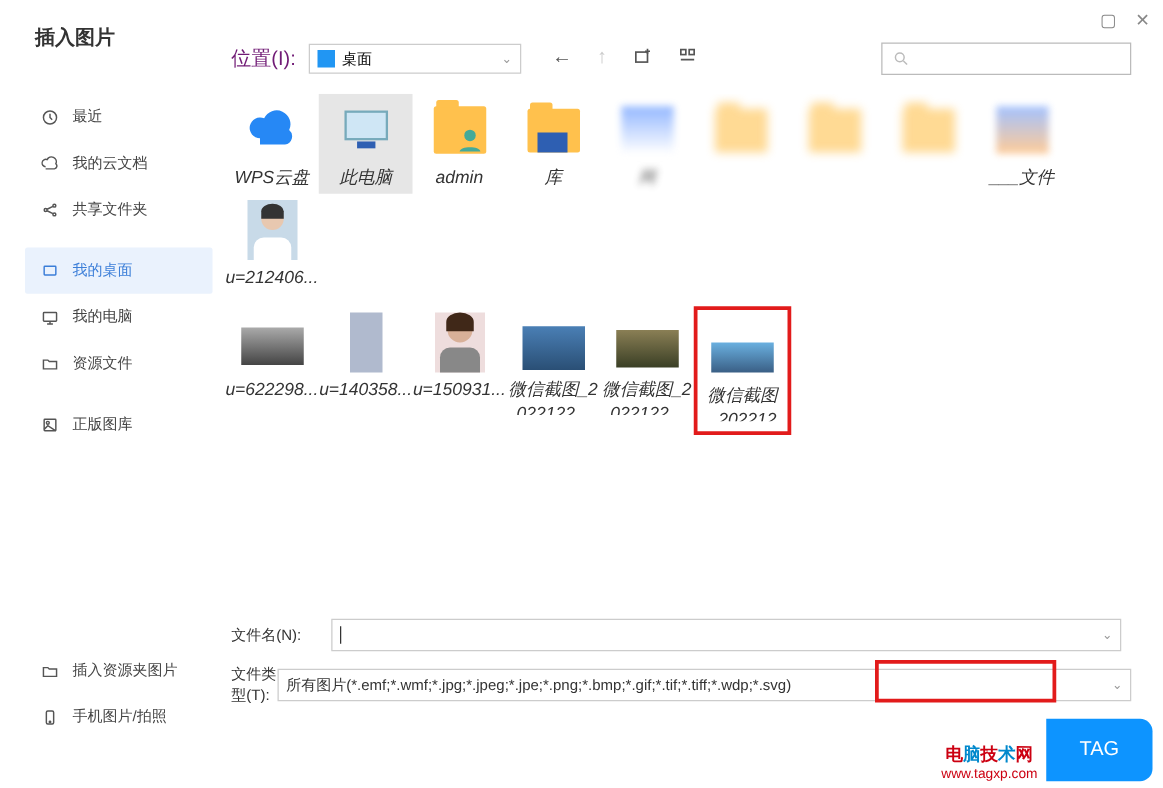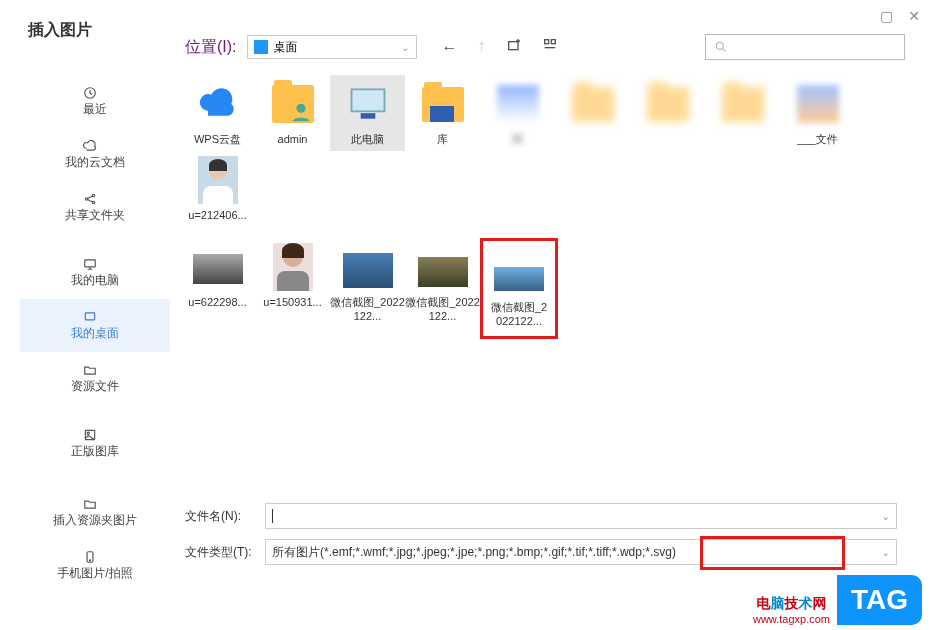--- a/index.html
+++ b/index.html
@@ -42,21 +42,20 @@
       width: 150px;
     }
     .sidebar-item {
       display: flex;
       align-items: center;
       padding: 10px 12px;
       font-size: 12px;
       color: #444;
       cursor: pointer;
       border-radius: 2px;
-      flex-direction: column;
     }
     .sidebar-item.active {
       background: #eaf2fd;
       color: #3b7ed8;
     }
     .sidebar-item .icon {
       margin-right: 10px;
       width: 16px;
       height: 16px;
       display: flex;
@@ -154,26 +153,27 @@
     }
     .file-thumb {
       width: 52px;
       height: 48px;
       margin: 0 auto 4px auto;
       display: flex;
       align-items: center;
       justify-content: center;
     }
     .file-label {
-      font-size: 11px;
+      font-size: 14px;
       color: #333;
       line-height: 1.3;
       word-break: break-all;
       overflow: hidden;
       max-height: 30px;
+      font-style: italic;
     }
     .file-row2 {
       margin-top: 10px;
       display: flex;
       flex-wrap: wrap;
     }
     .highlight-box {
       border: 3px solid #e21b1b;
       padding: 2px 5px 3px 5px;
     }
@@ -258,22 +258,22 @@
     }
     .tag-badge {
       position: absolute;
       bottom: 5px;
       right: 8px;
       width: 85px;
       height: 50px;
       background: #0d94ff;
       border-radius: 0 10px 10px 0;
       color: #fff;
-      font-size: 28px;
-      font-weight: bold;
+      font-size: 16px;
+      font-weight: normal;
       display: flex;
       align-items: center;
       justify-content: center;
     }
     .img-thumb {
       width: 50px;
       height: 30px;
       background: linear-gradient(#888, #555);
       display: block;
       margin: 10px auto 5px auto;
@@ -319,36 +319,36 @@
       <svg width="14" height="14" viewBox="0 0 24 24" fill="none" stroke="#555" stroke-width="2">
           <circle cx="6" cy="12" r="2"></circle>
           <circle cx="18" cy="6" r="2"></circle>
           <circle cx="18" cy="18" r="2"></circle>
           <path d="M8 11l8-4M8 13l8 4"></path>
         </svg>
     </span>
     <span>共享文件夹</span>
   </div>
   <div class="sidebar-spacer"></div>
+  <div class="sidebar-item active">
+    <span class="icon">
+      <svg width="14" height="14" viewBox="0 0 24 24" fill="none" stroke="#3b7ed8" stroke-width="2">
+          <rect x="4" y="5" width="16" height="12" rx="1"></rect>
+        </svg>
+    </span>
+    <span>我的桌面</span>
+  </div>
   <div class="sidebar-item">
     <span class="icon">
       <svg width="14" height="14" viewBox="0 0 24 24" fill="none" stroke="#555" stroke-width="2">
           <rect x="3" y="5" width="18" height="12" rx="1"></rect>
           <path d="M8 21h8M12 17v4"></path>
         </svg>
     </span>
     <span>我的电脑</span>
-  </div>
-  <div class="sidebar-item active">
-    <span class="icon">
-      <svg width="14" height="14" viewBox="0 0 24 24" fill="none" stroke="#3b7ed8" stroke-width="2">
-          <rect x="4" y="5" width="16" height="12" rx="1"></rect>
-        </svg>
-    </span>
-    <span>我的桌面</span>
   </div>
   <div class="sidebar-item">
     <span class="icon">
       <svg width="14" height="14" viewBox="0 0 24 24" fill="none" stroke="#555" stroke-width="2">
           <path d="M3 7h6l2 2h10v10H3z"></path>
         </svg>
     </span>
     <span>资源文件</span>
   </div>
   <div class="sidebar-spacer"></div>
@@ -419,40 +419,40 @@
 <div class="file-area">
   <div class="file-row">
     <div class="file-item">
       <div class="file-thumb">
         <svg width="44" height="40" viewBox="0 0 24 24">
             <path fill="#2688f5" d="M6 16a5 5 0 1 1 2-9.6A6 6 0 0 1 20 12a4 4 0 0 1-2 7H6z"></path>
           </svg>
       </div>
       <div class="file-label">WPS云盘</div>
     </div>
+    <div class="file-item folder-sel">
+      <div class="file-thumb">
+        <svg width="44" height="44" viewBox="0 0 24 24">
+            <rect x="3" y="4" width="18" height="12" fill="#cfe6f5" stroke="#7ab"></rect>
+            <rect x="8" y="17" width="8" height="3" fill="#2e5fb2"></rect>
+          </svg>
+      </div>
+      <div class="file-label">此电脑</div>
+    </div>
     <div class="file-item">
       <div class="file-thumb">
         <div class="thumb-folder" style="width:42px;height:38px;position:relative">
           <svg style="position:absolute;bottom:0;right:2px" width="22" height="22" viewBox="0 0 24 24" fill="#4a9">
               <circle cx="12" cy="8" r="5"></circle>
               <path d="M3 22c0-5 18-5 18 0z"></path>
             </svg>
         </div>
       </div>
       <div class="file-label">admin</div>
     </div>
-    <div class="file-item folder-sel">
-      <div class="file-thumb">
-        <svg width="44" height="44" viewBox="0 0 24 24">
-            <rect x="3" y="4" width="18" height="12" fill="#cfe6f5" stroke="#7ab"></rect>
-            <rect x="8" y="17" width="8" height="3" fill="#2e5fb2"></rect>
-          </svg>
-      </div>
-      <div class="file-label">此电脑</div>
-    </div>
     <div class="file-item">
       <div class="file-thumb">
         <div class="thumb-folder" style="position:relative">
             <span style="position:absolute;bottom:0;left:8px;width:24px;height:16px;background:#2e5fb2;"></span>
           </div>
       </div>
       <div class="file-label">库</div>
     </div>
     <div class="file-item" style="filter:blur(3px);opacity:0.7">
       <div class="file-thumb">
@@ -495,20 +495,26 @@
       <div class="file-label">u=212406...</div>
     </div>
   </div>
 
   <div class="file-row2">
     <div class="file-item">
       <div class="file-thumb">
           <span class="img-thumb" style="background:linear-gradient(#aaa,#444);height:30px"></span>
         </div>
       <div class="file-label">u=622298...</div>
+    </div>
+    <div class="file-item">
+      <div class="file-thumb">
+          <span style="width:26px;height:48px;background:#b0bace;display:block;margin:0 auto"></span>
+        </div>
+      <div class="file-label">u=140358...</div>
     </div>
     <div class="file-item">
       <div class="file-thumb">
           <div style="width:40px;height:48px;background:#edd;position:relative;margin:0 auto">
         <div style="position:absolute;top:4px;left:10px;width:20px;height:20px;background:#d8b098;border-radius:50%"></div>
         <div style="position:absolute;top:0;left:9px;width:22px;height:15px;background:#402818;border-radius:50% 50% 0 0"></div>
         <div style="position:absolute;bottom:0;left:4px;width:32px;height:20px;background:#888;border-radius:8px 8px 0 0"></div>
       </div>
         </div>
       <div class="file-label">u=150931...</div>
@@ -539,21 +545,21 @@
 <div class="bottom-fields">
   <div class="field-row">
     <span class="field-label">文件名(N):</span>
     <div class="field-input">
       <span style="color:#333;border-left:1px solid #333;height:14px;"></span>
       <span class="field-arrow">⌄</span>
     </div>
   </div>
   <div class="field-row" style="position:relative">
     <span class="field-label">文件类型(T):</span>
-    <div class="field-input" style="width:632px;flex:none">
+    <div class="field-input" style="width:683px;flex:none">
       <span>所有图片(*.emf;*.wmf;*.jpg;*.jpeg;*.jpe;*.png;*.bmp;*.gif;*.tif;*.tiff;*.wdp;*.svg)</span>
       <span class="field-arrow">⌄</span>
     </div>
     <div class="red-box-bottom" style="right:60px"></div>
   </div>
 </div>
 
 <div class="watermark" style="right:100px">
   <div class="line1">
     <span style="color:#c01">电</span><span style="color:#08c">脑</span><span style="color:#c01">技</span><span style="color:#08c">术</span><span style="color:#c01">网</span>

